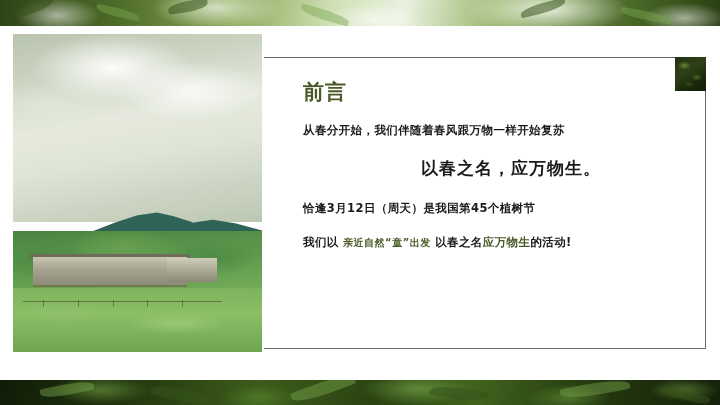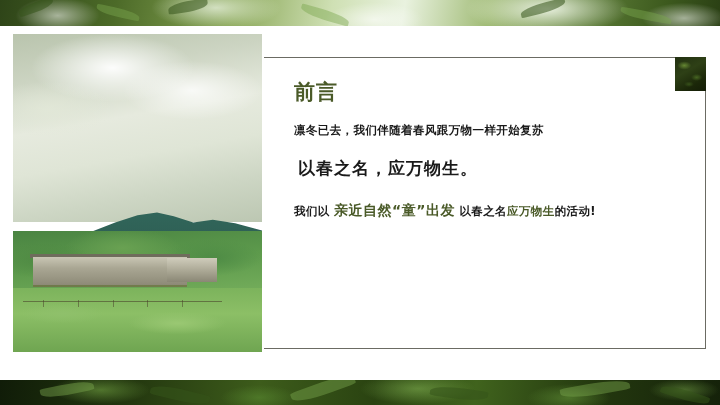--- a/index.html
+++ b/index.html
@@ -106,35 +106,35 @@
   .thumb{
     position:absolute;left:675px;top:57px;width:31px;height:34px;
     background:
       radial-gradient(ellipse 10px 6px at 30% 25%, rgba(120,160,60,.75), transparent 70%),
       radial-gradient(ellipse 8px 5px at 70% 60%, rgba(90,130,45,.65), transparent 70%),
       radial-gradient(ellipse 7px 4px at 45% 80%, rgba(70,105,35,.6), transparent 70%),
       linear-gradient(150deg,#223011 0%,#2e4016 40%,#1b2709 75%,#141d07 100%);
   }
 
   
-  .textblock{position:absolute;left:294px;top:82px;width:400px;}
+  .textblock{position:absolute;left:303px;top:82px;width:400px;}
   .heading{
     font-size:21px;font-weight:bold;letter-spacing:1px;
     color:#4a5a28;line-height:1;margin:0 0 22px 0;
   }
   .line{
     font-size:11.5px;font-weight:bold;color:#1a1a1a;
     line-height:1;margin:0 0 23px 0;letter-spacing:.4px;white-space:nowrap;
   }
   .line.big{
-    font-size:17px;letter-spacing:1px;margin:0 0 26px 4px;
+    font-size:17px;letter-spacing:1px;margin:0 0 26px 16px;text-align:center;
   }
   .line.last{margin-bottom:0;}
   .accent{color:#4a5a28;}
-  .accent-lg{color:#4a5a28;font-size:14px;letter-spacing:.5px;}
+  .accent-lg{color:#4a5a28;font-size:10px;letter-spacing:.5px;}
 </style>
 </head>
 <body>
 
 <div id="slide">
 
   <div class="band band-top">
     <div class="foliage light"></div>
     <div class="leaf" style="left:18px;top:2px;width:36px;height:10px;transform:rotate(-18deg);"></div>
     <div class="leaf l2" style="left:96px;top:8px;width:44px;height:9px;transform:rotate(12deg);"></div>
@@ -172,20 +172,21 @@
   </div>
 
   <div class="frame-top"></div>
   <div class="frame-right"></div>
   <div class="frame-bottom"></div>
 
   <div class="thumb"></div>
 
   <div class="textblock">
     <div class="heading">前言</div>
-    <div class="line">凛冬已去，我们伴随着春风跟万物一样开始复苏</div>
+    <div class="line">从春分开始，我们伴随着春风跟万物一样开始复苏</div>
     <div class="line big">以春之名，应万物生。</div>
+    <div class="line">恰逢3月12日（周天）是我国第45个植树节</div>
     <div class="line last">
       <span>我们以 </span><span class="accent-lg">亲近自然“童”出发</span><span> 以春之名</span><span class="accent">应万物生</span><span>的活动!</span>
     </div>
   </div>
 
 </div>
 
 </body></html>

